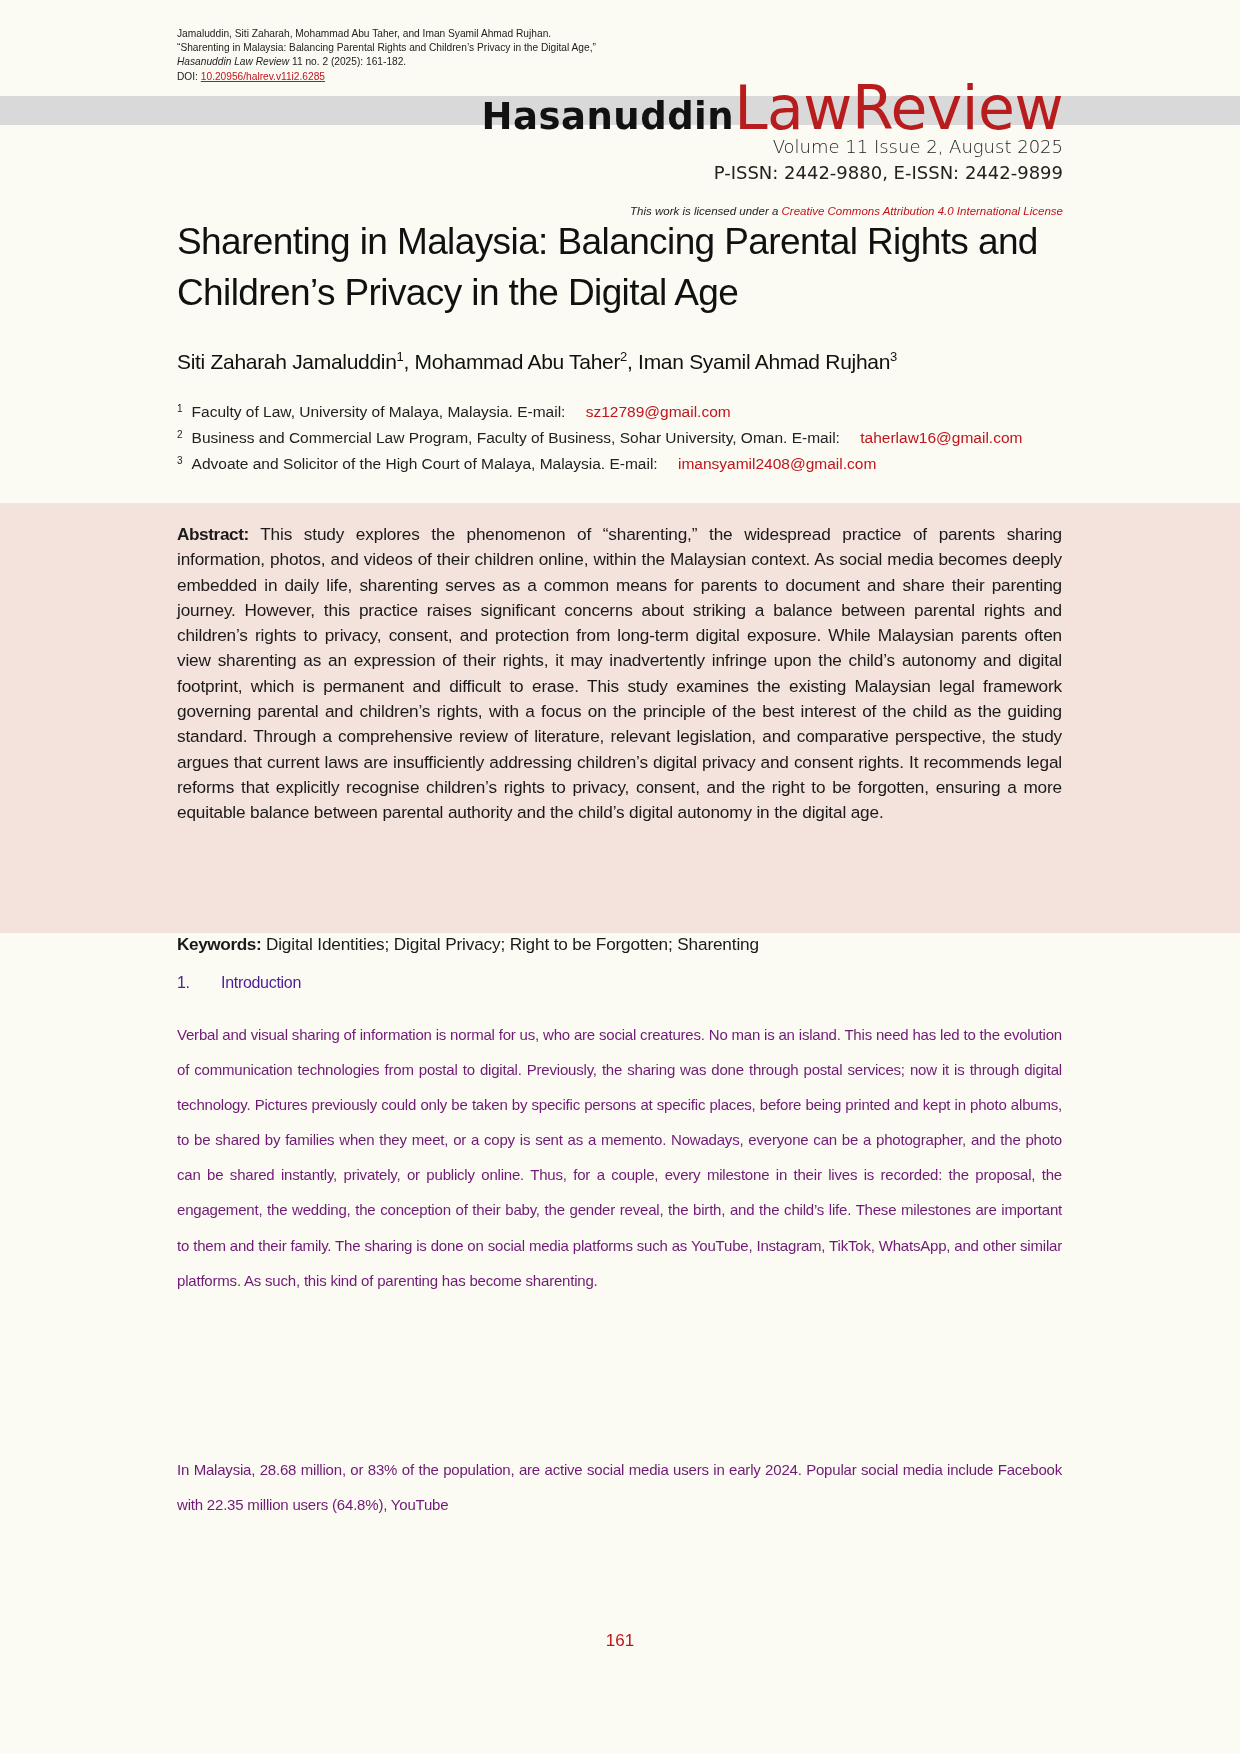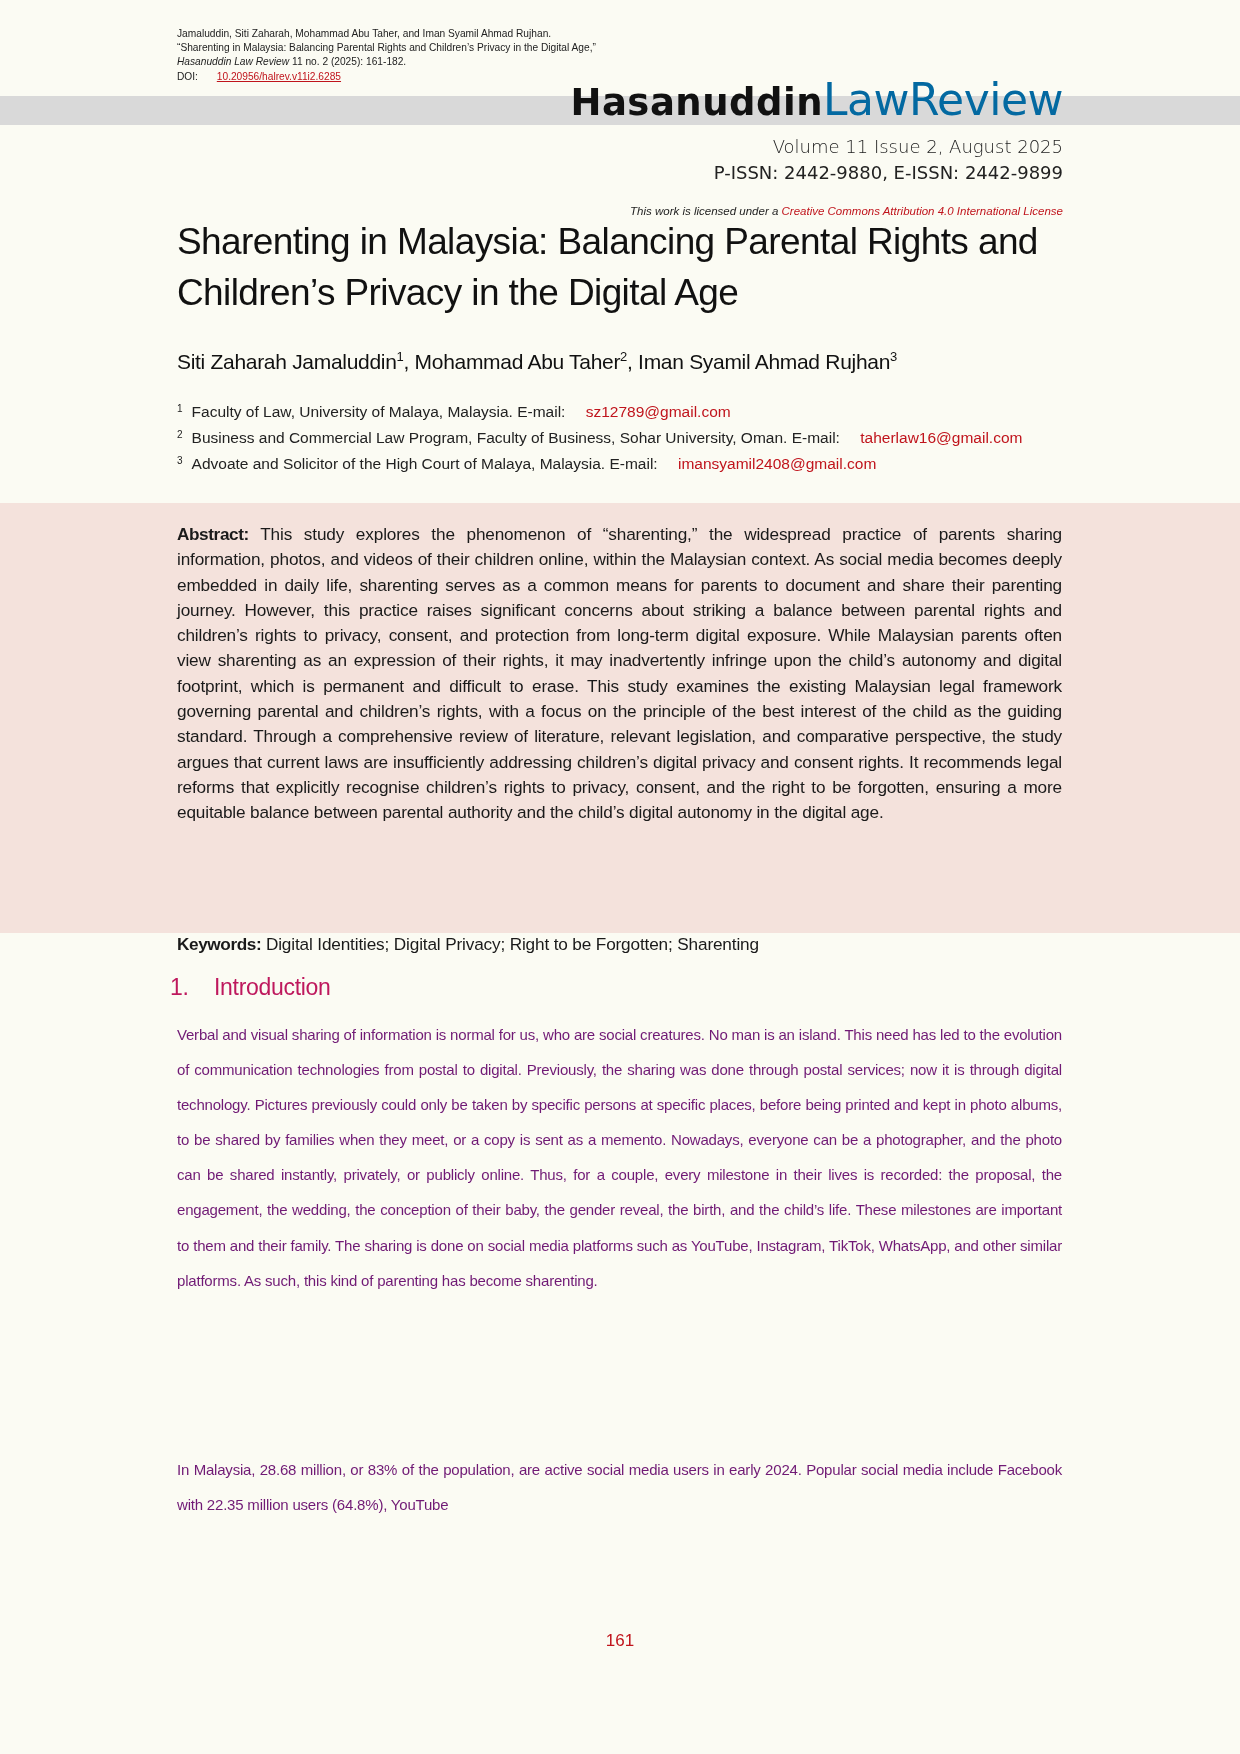--- a/index.html
+++ b/index.html
@@ -8,32 +8,32 @@
     background: #fbfbf3; color: #1a1a1a;
     font-family: "Liberation Sans", sans-serif;
   }
   .abs { position: absolute; }
   .citation {
     left: 177px; top: 27px; width: 420px;
     font-size: 10.2px; line-height: 14.2px; color: #222;
     font-family: "Liberation Sans", sans-serif;
   }
   .citation .it { font-style: italic; }
-  .citation a { color: #c0141c; text-decoration: underline; margin-left: 16px; }
+  .citation a { color: #c0141c; text-decoration: underline; }
   .band { left: 0; top: 96px; width: 1240px; height: 29px; background: #d9d9d9; }
   .logo {
     right: 177px; top: 78px; white-space: nowrap; line-height: 1;
   }
   .logo .l1 {
     font-family: "DejaVu Sans", sans-serif; font-weight: bold;
     font-size: 37px; color: #111; letter-spacing: 0.5px;
   }
   .logo .l2 {
     font-family: "DejaVu Sans", sans-serif; font-weight: normal;
-    font-size: 44px; color: #0369a1; letter-spacing: -0.5px;
+    font-size: 60px; color: #b91c1c; letter-spacing: -0.5px;
   }
   .meta { right: 177px; text-align: right; white-space: nowrap; color: #222; }
   .meta.vol { top: 136px; font-size: 18px; font-family: "DejaVu Sans", sans-serif; font-weight: 300; margin-left: 28px; }
   .meta.issn { top: 162px; font-size: 18px; font-family: "DejaVu Sans", sans-serif; }
   .meta.lic { top: 192px; font-size: 11.5px; font-style: italic; margin-top: 13px; }
   .meta.lic a { color: #c0141c; text-decoration: none; }
   .title {
     left: 177px; top: 216px; width: 890px;
     font-size: 37px; line-height: 51px; color: #111; letter-spacing: -0.6px;
     font-family: "Liberation Sans", sans-serif;
@@ -49,21 +49,21 @@
     left: 0; top: 503px; width: 1240px; height: 430px; background: #f4e2dc;
   }
   .abstract {
     left: 177px; top: 522px; width: 885px;
     font-size: 17.2px; line-height: 25.3px; text-align: justify; color: #1a1a1a;
     letter-spacing: -0.15px;
   }
   .abstract b, .keywords b { font-weight: bold; letter-spacing: -0.4px; }
   .keywords { left: 177px; top: 890px; font-size: 17.2px; white-space: nowrap; letter-spacing: -0.15px; margin-top: 44px; }
   .sec-head {
-    left: 170px; top: 974px; font-size: 23px; color: #be185d; white-space: nowrap; letter-spacing: -0.3px;
+    left: 177px; top: 974px; font-size: 16px; color: #4c1d95; white-space: nowrap; letter-spacing: -0.3px;
   }
   .sec-head .num { display: inline-block; width: 44px; }
   .para {
     left: 177px; width: 885px; font-size: 15px; line-height: 35.1px;
     text-align: justify; color: #701a75; letter-spacing: -0.2px;
   }
   .pageno { left: 0; width: 1240px; top: 1631px; text-align: center; font-size: 17px; color: #c0141c; }
 </style>
 </head>
 <body>

